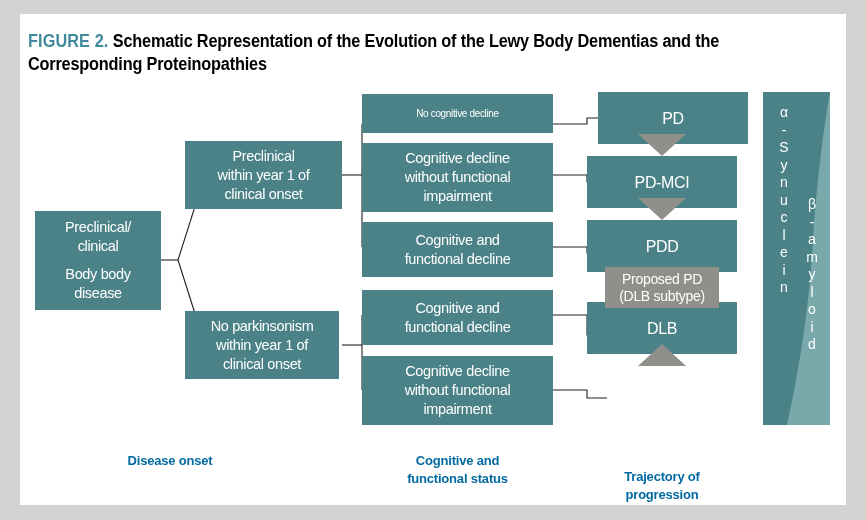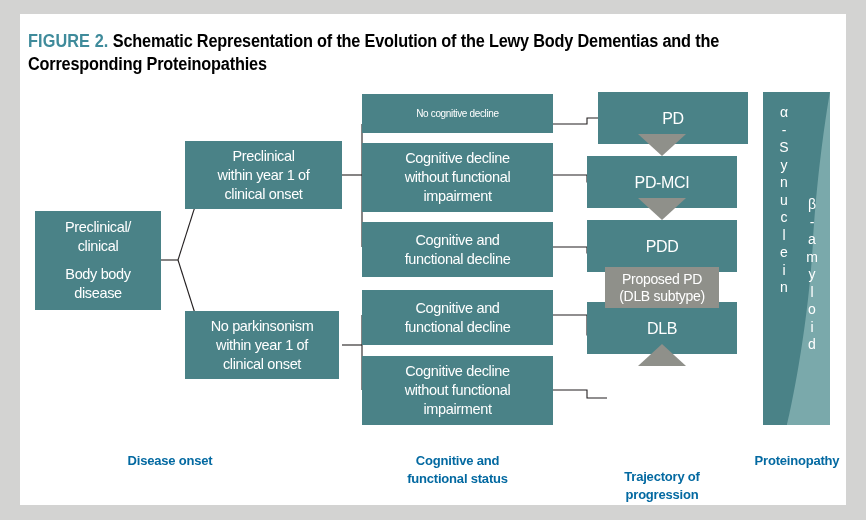--- a/index.html
+++ b/index.html
@@ -286,19 +286,16 @@
       </div>
 
       <div class="column-caption" style="left:342px; top:438px; width:191px;">
         <span>Cognitive and</span><br><span>functional status</span>
       </div>
 
       <div class="column-caption" style="left:567px; top:438px; width:150px;margin-top:16px;">
         <span>Trajectory of</span><br><span>progression</span>
       </div>
 
-      <div class="column-caption" style="left:723px; top:438px; width:108px;">
-        <span>Proteinopathy</span>
-      </div>
 
     </div>
   </div>
 </div>
 
 </body></html>

